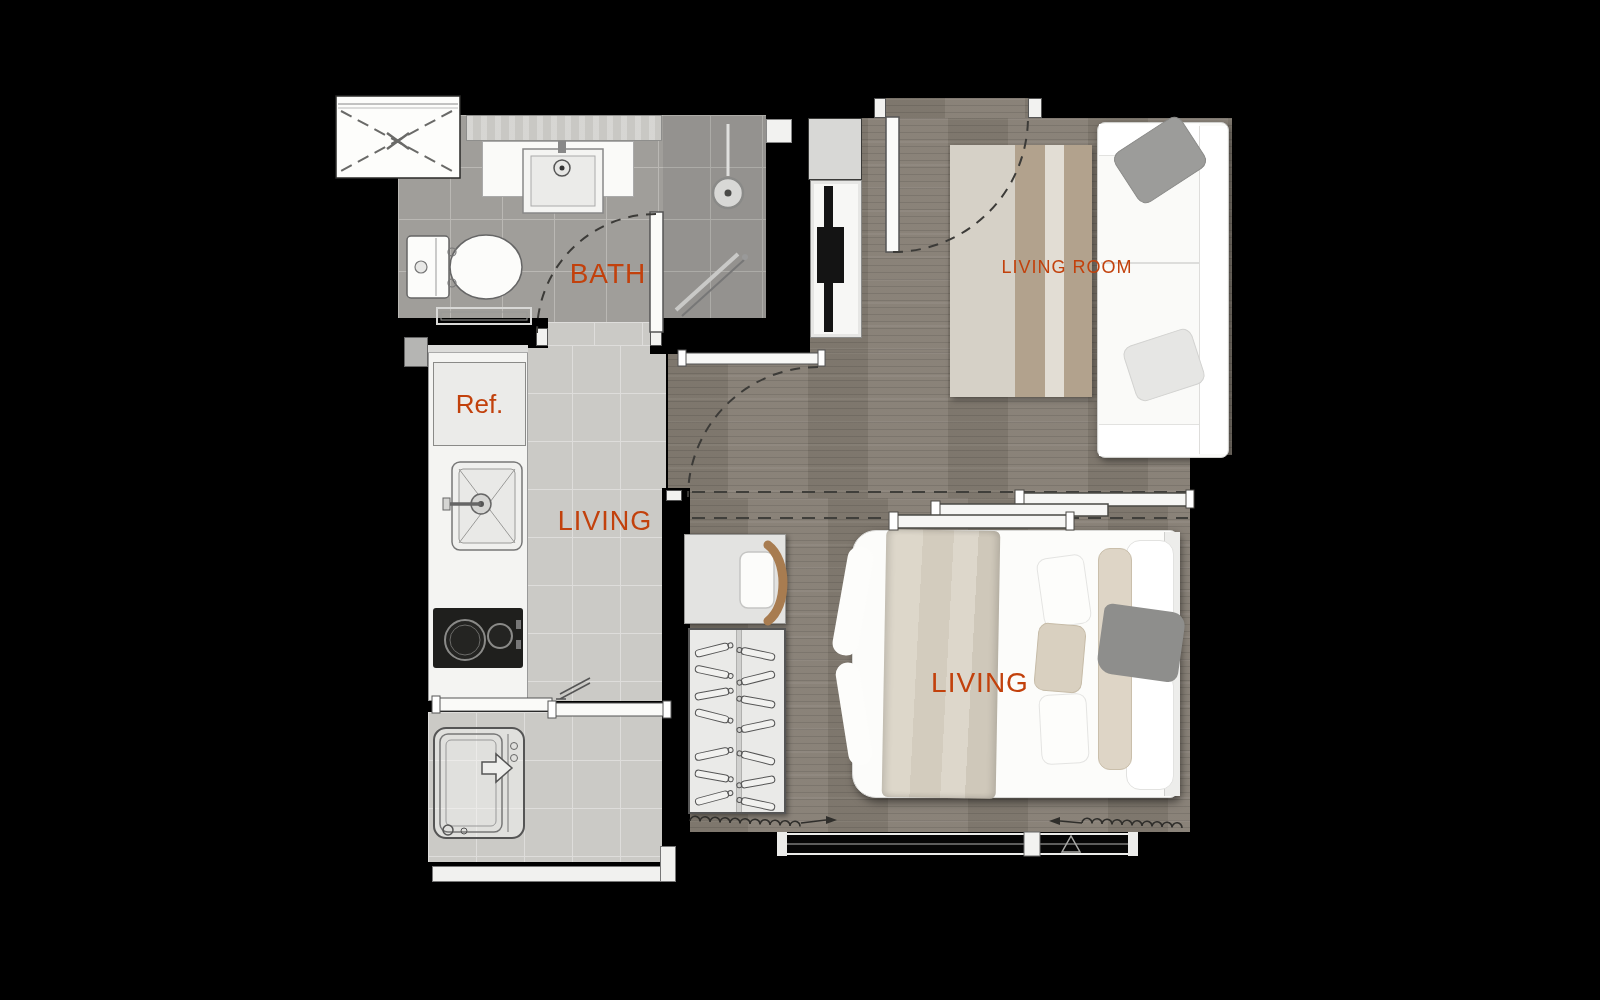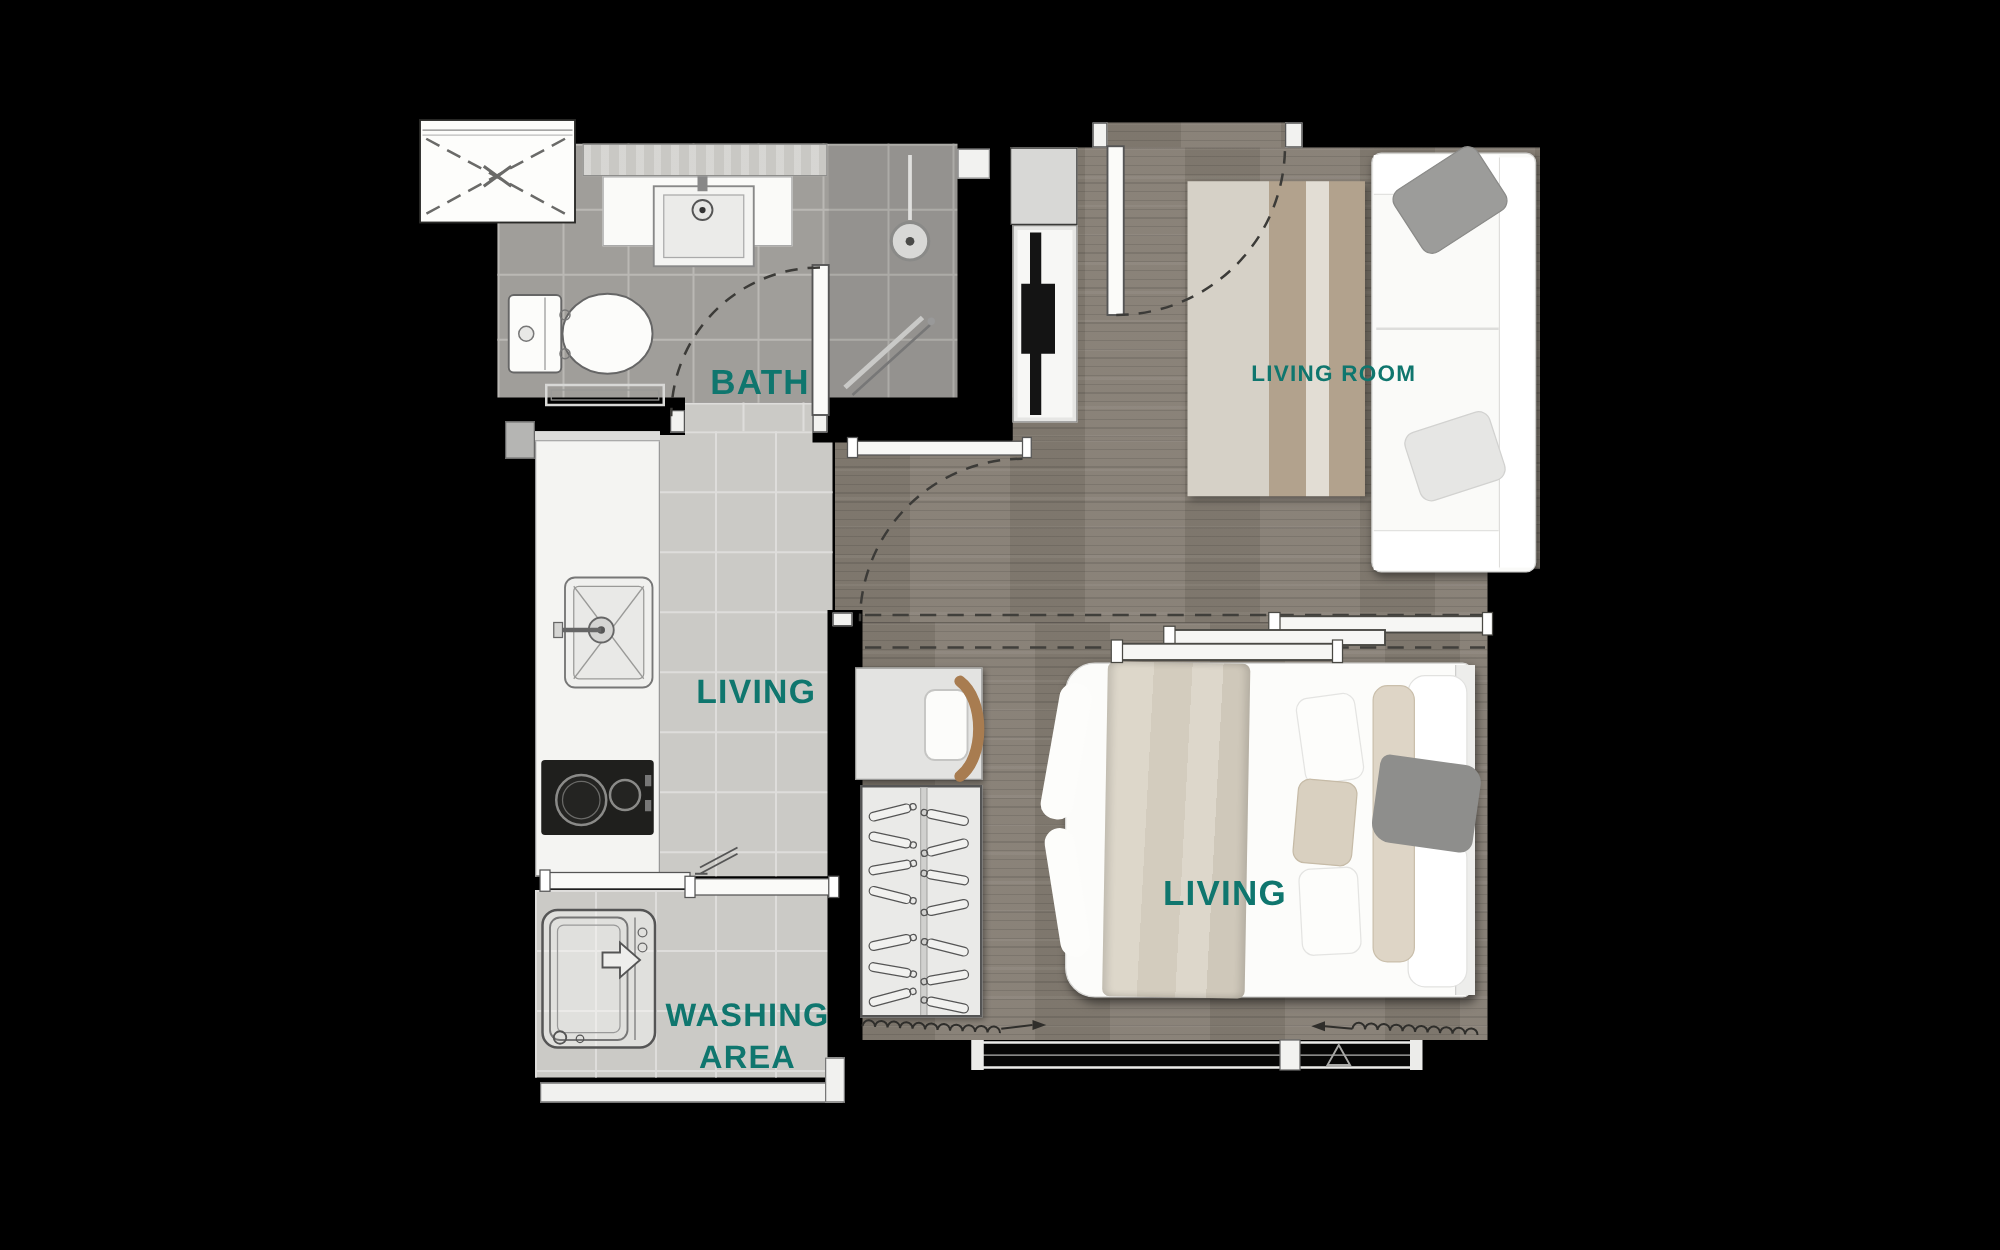--- a/index.html
+++ b/index.html
@@ -16,22 +16,22 @@
       linear-gradient(#bab8b4 1.5px, transparent 1.5px),
       linear-gradient(90deg,#bab8b4 1.5px, transparent 1.5px);
     background-size:52px 52px;}
   .ptile{background-color:#cbcac6;
     background-image:
       linear-gradient(#dedddb 1.5px, transparent 1.5px),
       linear-gradient(90deg,#dedddb 1.5px, transparent 1.5px);
     background-size:48px 48px;}
   .wall{background:#000;}
   .cap{background:#f2f2f0;border:1px solid #555;}
-  .lbl{color:#0f766e;font-weight:700;letter-spacing:1px;text-align:center;
-       line-height:1.25;white-space:normal;margin-top:32px;}
+  .lbl{color:#c2410c;font-weight:400;letter-spacing:1px;text-align:center;
+       line-height:1.25;white-space:normal;}
   svg{position:absolute;left:0;top:0;}
 </style>
 </head>
 <body>
 
 <div class="plan">
 
   <div class="a btile" style="left:398px;top:115px;width:372px;height:207px;"></div>
   <div class="a" style="left:663px;top:115px;width:107px;height:207px;background:rgba(0,0,0,0.07);"></div>
   <div class="a ptile" style="left:546px;top:322px;width:106px;height:26px;"></div>
@@ -71,20 +71,23 @@
   <div class="a" style="left:1199px;top:126px;width:28px;height:328px;background:#ffffff;border-left:1px solid #dedddb;"></div>
   <div class="a" style="left:1099px;top:124px;width:100px;height:32px;background:#ffffff;border-bottom:1px solid #e2e2e0;"></div>
   <div class="a" style="left:1099px;top:424px;width:100px;height:32px;background:#ffffff;border-top:1px solid #e2e2e0;"></div>
   <div class="a" style="left:1101px;top:262px;width:98px;height:2px;background:#dddddb;"></div>
   <div class="a" style="left:1120px;top:130px;width:80px;height:60px;background:#9c9c9a;border:1px solid #8a8a88;border-radius:10px;transform:rotate(-33deg);"></div>
   <div class="a" style="left:1128px;top:336px;width:72px;height:58px;background:#e6e6e4;border:1px solid #d2d2d0;border-radius:10px;transform:rotate(-18deg);"></div>
 
   <div class="a" style="left:428px;top:345px;width:100px;height:356px;background:#f4f4f2;border:1px solid #999;"></div>
   <div class="a" style="left:428px;top:345px;width:100px;height:8px;background:#dcdcda;border-bottom:1px solid #aaa;"></div>
   <div class="a" style="left:404px;top:337px;width:24px;height:30px;background:#b5b5b3;border:1px solid #666;"></div>
+  <div class="a" style="left:433px;top:362px;width:93px;height:84px;background:#ebebe9;border:1px solid #8a8a88;display:flex;align-items:center;justify-content:center;">
+    <span class="lbl" style="font-size:26px;letter-spacing:0;">Ref.</span>
+  </div>
   <div class="a" style="left:433px;top:608px;width:90px;height:60px;background:#1f1f1d;border-radius:3px;"></div>
 
   <div class="a" style="left:684px;top:534px;width:102px;height:90px;background:#e3e3e1;border:1px solid #9a9a98;box-shadow:2px 2px 5px rgba(0,0,0,0.4);"></div>
   <div class="a" style="left:688px;top:628px;width:98px;height:186px;background:#eaeae8;border:2px solid #555;box-shadow:2px 2px 5px rgba(0,0,0,0.4);"></div>
   <div class="a" style="left:736px;top:630px;width:6px;height:182px;background:#d0d0ce;border-left:1px solid #b0b0ae;border-right:1px solid #b0b0ae;"></div>
 
   <div class="a" style="left:852px;top:530px;width:326px;height:268px;background:#fcfcfa;border:1px solid #d8d8d6;border-radius:24px 8px 8px 24px;box-shadow:3px 4px 8px rgba(0,0,0,0.5);"></div>
   <div class="a" style="left:840px;top:546px;width:26px;height:110px;background:#fdfdfb;border-radius:12px;transform:rotate(10deg);"></div>
   <div class="a" style="left:842px;top:662px;width:24px;height:104px;background:#fdfdfb;border-radius:12px;transform:rotate(-9deg);"></div>
   <div class="a" style="left:884px;top:530px;width:114px;height:268px;border-radius:6px;transform:rotate(1deg);
@@ -299,15 +302,14 @@
       <rect x="1128" y="832" width="10" height="24" fill="#ececea"></rect>
       <rect x="1024" y="832" width="16" height="24" fill="#f2f2f0" stroke="#666" stroke-width="1"></rect>
       <path d="M 1062 852 L 1080 852 L 1071 836 Z" fill="none" stroke="#a9a9a7" stroke-width="1.5"></path>
     </g>
   </svg>
 
   <div class="a lbl" style="left:528px;top:256px;width:160px;font-size:28px;">BATH</div>
   <div class="a lbl" style="left:957px;top:256px;width:220px;font-size:18px;">LIVING ROOM</div>
   <div class="a lbl" style="left:525px;top:505px;width:160px;font-size:27px;">LIVING</div>
   <div class="a lbl" style="left:880px;top:665px;width:200px;font-size:28px;">LIVING</div>
-  <div class="a lbl" style="left:518px;top:764px;width:160px;font-size:26px;">WASHING AREA</div>
 
 </div>
 
 </body></html>

